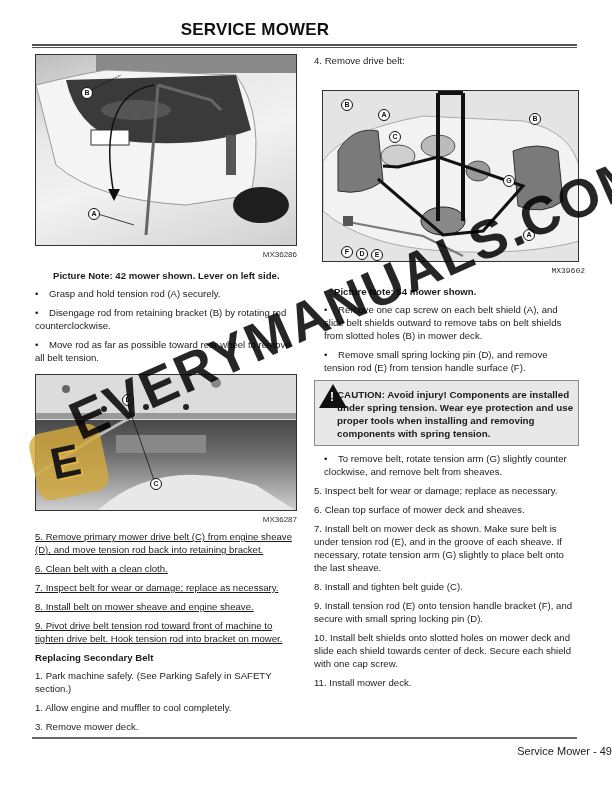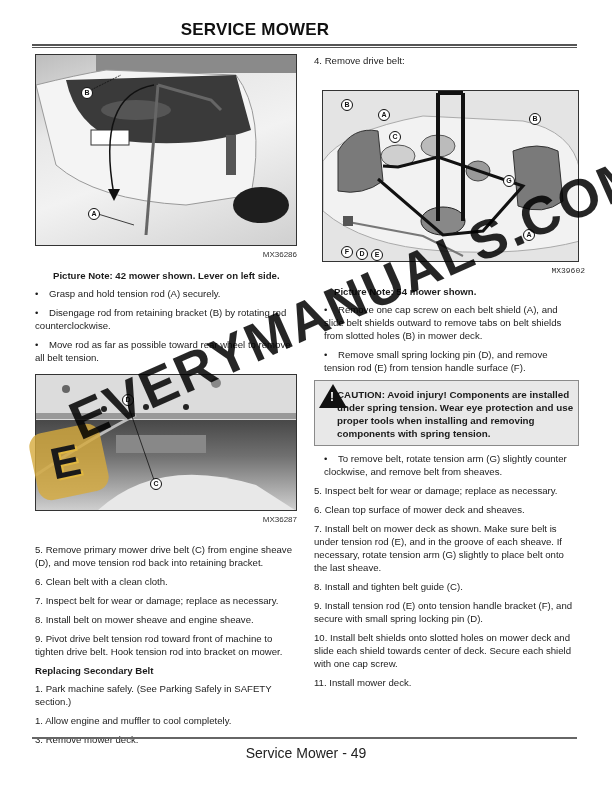--- a/index.html
+++ b/index.html
@@ -12,22 +12,22 @@
   }
   .header-rule {
     position: absolute; left: 32px; top: 44px; width: 545px; height: 4px;
     border-top: 2px solid #555; border-bottom: 1px solid #555;
   }
   .footer-rule {
     position: absolute; left: 32px; top: 737px; width: 545px; height: 2px;
     background: #666;
   }
   .footer-text {
-    position: absolute; left: 0; top: 745px; width: 612px; text-align: center;
-    font-size: 14px; color: #222;
+    position: absolute; left: 0; top: 745px; width: 612px; text-align: right;
+    font-size: 11px; color: #222;
   }
 
   .col { position: absolute; font-size: 9.6px; line-height: 13px; color: #1c1c1c; }
   .col-left { left: 35px; top: 54px; width: 262px; }
   .col-right { left: 314px; top: 54px; width: 265px; }
 
   .figure {
     border: 1px solid #333; background: #d9d9d9; position: relative; overflow: hidden;
   }
   .fig-id { text-align: right; font-size: 8px; color: #333; margin-top: 2px; }
@@ -118,21 +118,21 @@
       <rect x="80" y="60" width="90" height="18" fill="#888"></rect>
       <path d="M60 137 Q120 80 220 110 L262 137 Z" fill="#e8e8e8"></path>
       <path d="M0 100 Q60 60 100 40" stroke="#bbb" stroke-width="3" fill="none"></path>
       <line x1="92" y1="30" x2="118" y2="105" stroke="#111" stroke-width="0.8"></line>
     </svg>
     <div class="callout" style="left:86px;top:19px;">D</div>
     <div class="callout" style="left:114px;top:103px;">C</div>
   </div>
   <div class="fig-id">MX36287</div>
 
-  <div style="margin-top:17px;">
+  <div style="margin-top:4px;text-decoration:underline;">
     <div class="p">5. Remove primary mower drive belt (C) from engine sheave (D), and move tension rod back into retaining bracket.</div>
     <div class="p">6. Clean belt with a clean cloth.</div>
     <div class="p">7. Inspect belt for wear or damage; replace as necessary.</div>
     <div class="p">8. Install belt on mower sheave and engine sheave.</div>
     <div class="p">9. Pivot drive belt tension rod toward front of machine to tighten drive belt. Hook tension rod into bracket on mower.</div>
   </div>
   <div class="subhead">Replacing Secondary Belt</div>
   <div class="p">1. Park machine safely. (See Parking Safely in SAFETY section.)</div>
   <div class="p">1. Allow engine and muffler to cool completely.</div>
   <div class="p">3. Remove mower deck.</div>

